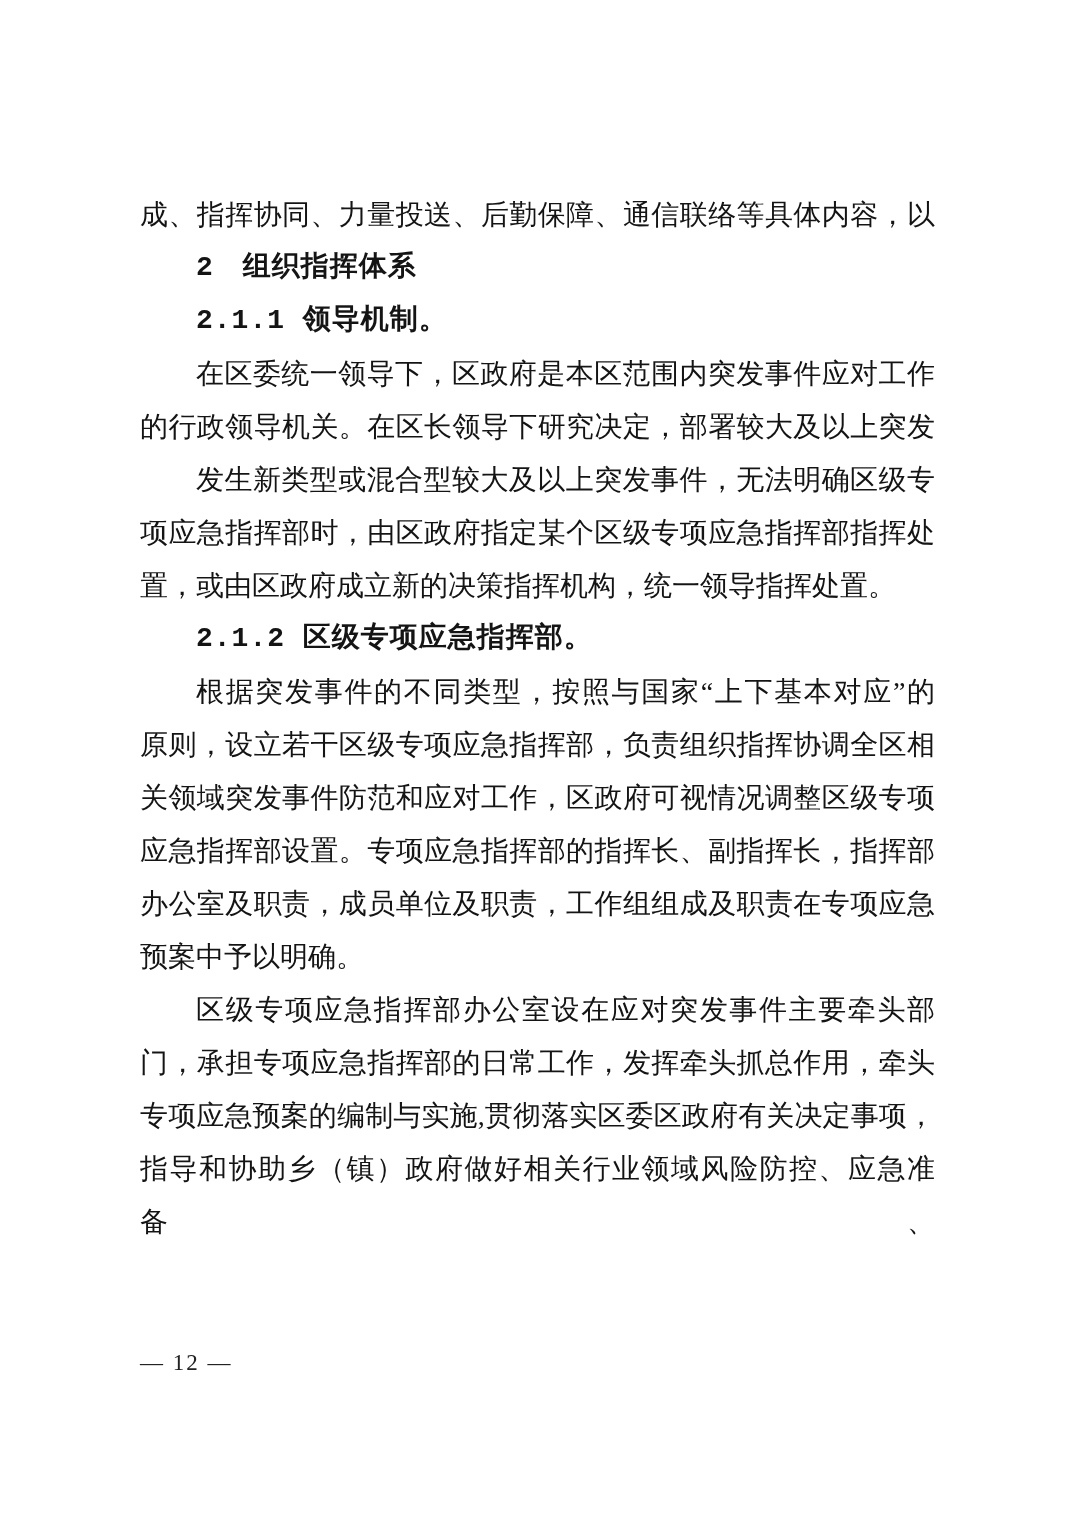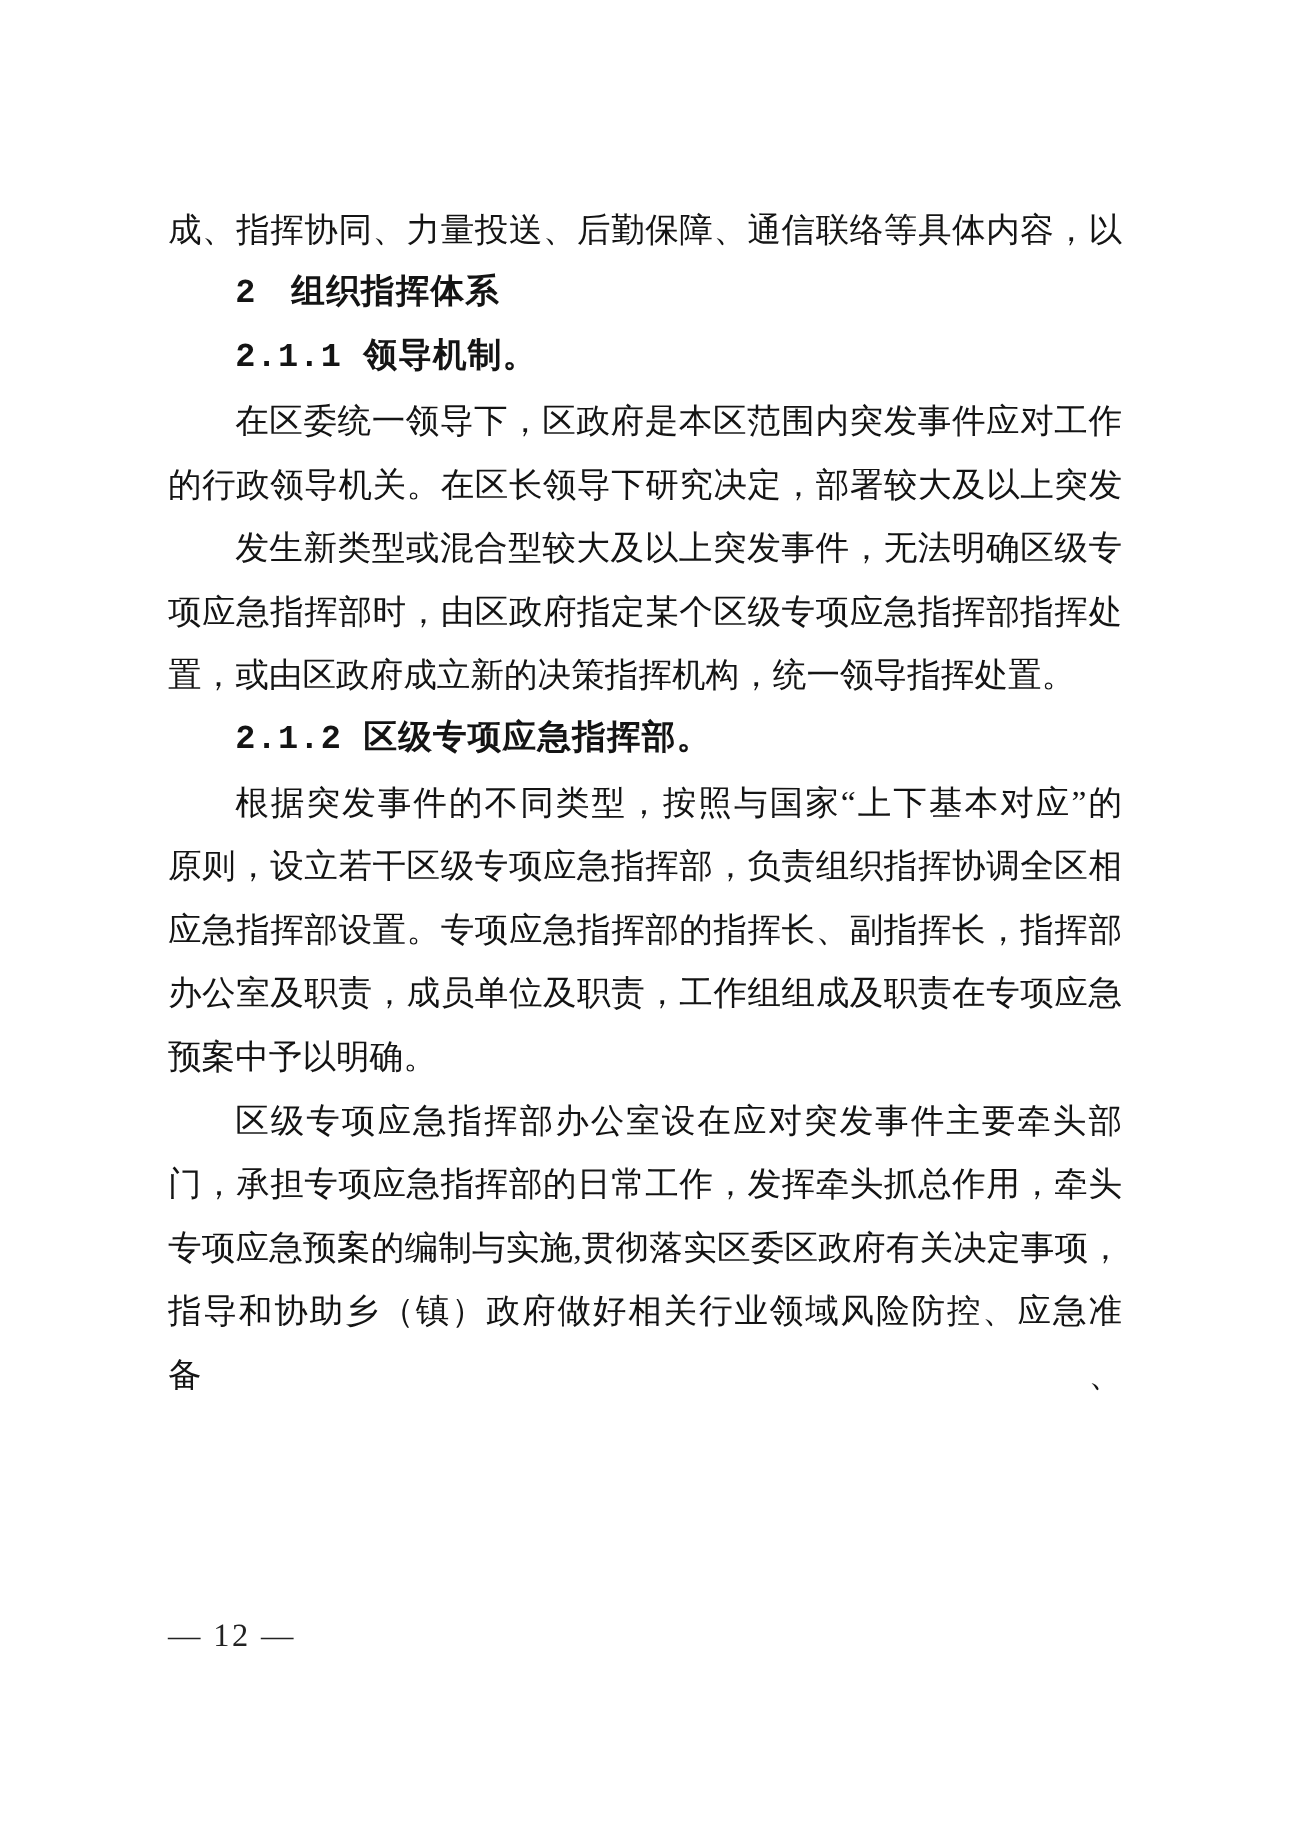--- a/index.html
+++ b/index.html
@@ -12,21 +12,21 @@
     font-family: "Liberation Serif", serif;
   }
   .page {
     position: absolute;
     inset: 0;
     background: #ffffff;
   }
   .content {
     position: absolute;
     left: 140px;
-    top: 166px;
+    top: 188px;
     width: 795px;
   }
   .line {
     font-family: "Liberation Serif", serif;
     font-size: 28px;
     line-height: 53px;
     color: #141414;
     text-align: justify;
     text-justify: inter-character;
   }
@@ -41,21 +41,21 @@
     font-weight: 700;
     letter-spacing: 1px;
     text-align: left;
     text-align-last: left;
   }
   .footer {
     position: absolute;
     left: 140px;
     top: 1338px;
     font-family: "Liberation Serif", serif;
-    font-size: 27px;
+    font-size: 23px;
     line-height: 50px;
     color: #222222;
     letter-spacing: 2px;
   }
 </style>
 </head>
 <body>
 
 <div class="page">
 
@@ -64,20 +64,21 @@
     <div class="line heading indent">2　组织指挥体系</div>
     <div class="line heading indent">2.1.1 领导机制。</div>
     <div class="line just indent">在区委统一领导下，区政府是本区范围内突发事件应对工作</div>
     <div class="line just">的行政领导机关。在区长领导下研究决定，部署较大及以上突发</div>
     <div class="line just indent">发生新类型或混合型较大及以上突发事件，无法明确区级专</div>
     <div class="line just">项应急指挥部时，由区政府指定某个区级专项应急指挥部指挥处</div>
     <div class="line">置，或由区政府成立新的决策指挥机构，统一领导指挥处置。</div>
     <div class="line heading indent">2.1.2 区级专项应急指挥部。</div>
     <div class="line just indent">根据突发事件的不同类型，按照与国家“上下基本对应”的</div>
     <div class="line just">原则，设立若干区级专项应急指挥部，负责组织指挥协调全区相</div>
+    <div class="line just">关领域突发事件防范和应对工作，区政府可视情况调整区级专项</div>
     <div class="line just">应急指挥部设置。专项应急指挥部的指挥长、副指挥长，指挥部</div>
     <div class="line just">办公室及职责，成员单位及职责，工作组组成及职责在专项应急</div>
     <div class="line">预案中予以明确。</div>
     <div class="line just indent">区级专项应急指挥部办公室设在应对突发事件主要牵头部</div>
     <div class="line just">门，承担专项应急指挥部的日常工作，发挥牵头抓总作用，牵头</div>
     <div class="line just">专项应急预案的编制与实施,贯彻落实区委区政府有关决定事项，</div>
     <div class="line just">指导和协助乡（镇）政府做好相关行业领域风险防控、应急准备、</div>
   </main>
 
   <footer class="footer">

